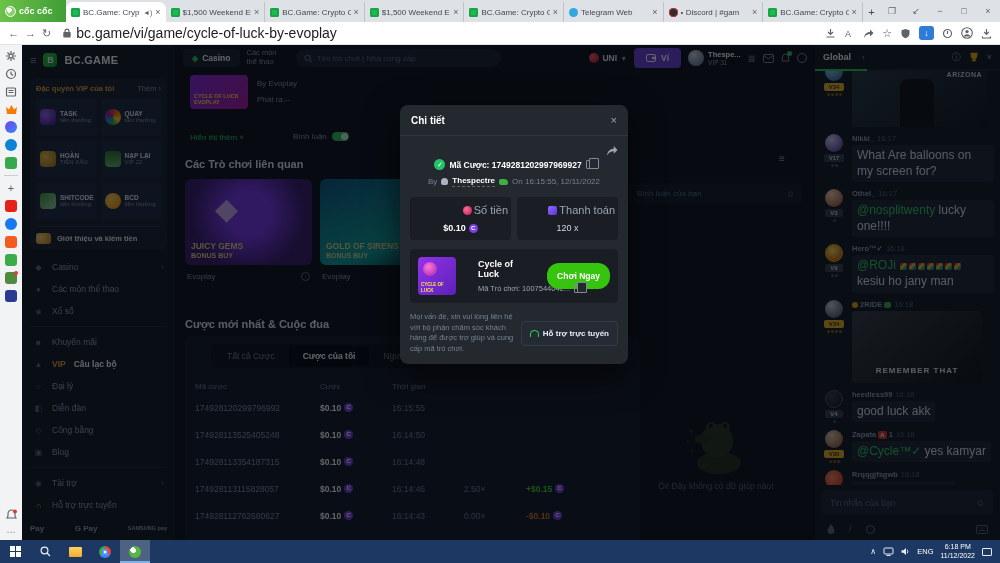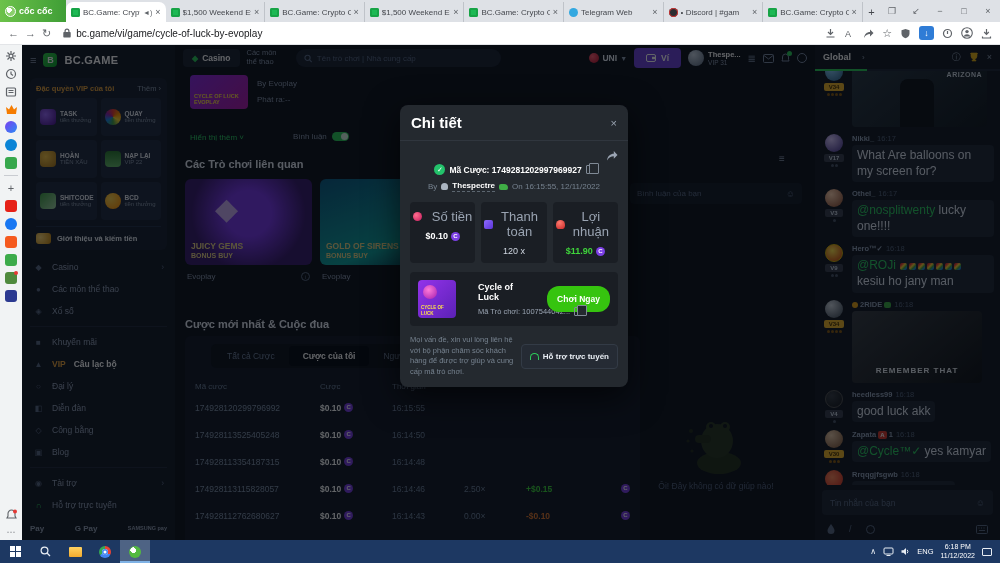--- a/index.html
+++ b/index.html
@@ -16,21 +16,21 @@
 .f-tg{background:#33a8e0;border-radius:50%!important}
 .f-dc{background:#2b2d31;border-radius:50%!important;box-shadow:inset 0 0 0 1px #c33}
 .tab .ttl{white-space:nowrap;overflow:hidden;flex:1}
 .tab .cls{color:#5f6368;font-size:9px;flex:none}
 .spk{color:#5f6368;font-size:7px;flex:none}
 .newtab{width:18px;text-align:center;color:#44474d;font-size:11px;line-height:20px}
 .wincontrols{margin-left:auto;display:flex;align-items:center;height:22px}
 .wincontrols span{width:24px;text-align:center;color:#5f6368;font-size:9px;line-height:22px}
 .navbar{height:23px;background:#fff;display:flex;align-items:center;gap:6px;padding:0 8px;flex:none;border-bottom:1px solid #e3e5e8}
 .navbtn{color:#5f6368;font-size:11px}
-.urlbox{flex:1;display:flex;align-items:center;gap:5px;font-size:10px;color:#202124;padding-left:6px}
+.urlbox{flex:1;display:flex;align-items:center;gap:5px;font-size:14px;color:#202124;padding-left:6px}
 .navicons{display:flex;align-items:center;gap:8px}
 .dlactive{width:15px;height:14px;background:#2f7cd6;border-radius:3px;color:#fff;font-size:9px;text-align:center;line-height:14px}
 .gico{color:#5f6368}
 
 .main{flex:1;display:flex;min-height:0}
 .bsidebar{width:22px;background:#f1f3f4;display:flex;flex-direction:column;align-items:center;padding:5px 0 3px;gap:6px;flex:none}
 .bsq{width:12px;height:12px;border-radius:3px;flex:none;position:relative}
 .bdiv{width:14px;border-top:1px solid #c9ccd1}
 .bspacer{flex:1}
 .reddot:after{content:"";position:absolute;right:-1px;top:-1px;width:4px;height:4px;border-radius:50%;background:#e53935}
@@ -126,21 +126,21 @@
 .btab{padding:5px 14px;font-size:8.5px;color:#72839c}
 .btab.active{background:#0a0e15;color:#fff;border-radius:4px;font-weight:bold}
 .brow{display:flex;align-items:center;height:27px;font-size:8.5px}
 .bhead{margin-top:10px;height:16px;color:#72839c;font-size:8px}
 .c-id{width:125px;color:#8494ab}
 .bhead .c-id{color:#72839c}
 .c-bet{width:72px;color:#fff;font-weight:bold;display:flex;align-items:center;gap:3px}
 .bhead .c-bet{color:#72839c;font-weight:normal}
 .c-time{width:72px;color:#72839c}
 .c-mult{width:62px;color:#72839c}
-.c-prof{flex:1;text-align:right;font-weight:bold;display:flex;justify-content:space-between;align-items:center;gap:3px;color:#fff}
+.c-prof{flex:1;text-align:right;font-weight:bold;display:flex;justify-content:flex-start;align-items:center;gap:3px;color:#fff}
 .coin{width:9px;height:9px;border-radius:50%;background:#7b3fe4;color:#fff;font-size:6px;font-weight:bold;text-align:center;line-height:9px;flex:none}
 .win{color:#3fd43b}.loss{color:#e0762e}
 
 .mascot{position:absolute;left:452px;top:366px;width:178px;text-align:center}
 .mtext2{color:#55647d;font-size:8.5px;margin-top:4px}
 
 .chat{position:absolute;right:0;top:0;bottom:0;width:185px;background:#171c26;display:flex;flex-direction:column;z-index:1}
 .chead{height:26px;display:flex;align-items:center;padding:0 8px;gap:11px;border-bottom:2px solid #202838;position:relative;flex:none}
 .ctab{color:#fff;font-weight:bold;font-size:9px}
 .cunder{position:absolute;left:0;bottom:-2px;width:52px;height:2px;background:#2ecc5b}
@@ -183,36 +183,36 @@
 .pe.b{background:#3d7dd6}.pe.g{background:#43a047}
 .cinput{margin:5px 7px 3px;background:#212936;border-radius:4px;height:25px;display:flex;align-items:center;padding:0 8px;gap:5px;flex:none}
 .cinput input{flex:1;background:transparent;border:none;outline:none;color:#aab6c8;font-size:8.5px}
 .cinput input::placeholder{color:#5c6c86}
 .ctools{height:22px;display:flex;align-items:center;gap:14px;padding:0 12px;color:#5c6c86;font-size:9px;flex:none}
 .ctools .right{margin-left:auto}
 
 .dim{position:absolute;inset:0;background:rgba(2,5,10,.62);z-index:5}
 .modal{position:absolute;left:378px;top:60px;width:228px;z-index:10;background:#24292f;border-radius:8px;box-shadow:0 10px 34px rgba(0,0,0,.65)}
 .mhead{display:flex;justify-content:space-between;align-items:center;padding:9px 11px;border-bottom:1px solid #30363e}
-.mhead .mt{color:#fff;font-size:15px;font-weight:bold}
+.mhead .mt{color:#fff;font-size:10px;font-weight:bold}
 .mhead .mx{color:#9aa4b2;font-size:11px}
 .mbody{padding:6px 10px 10px}
 .sharerow{text-align:right;height:15px;color:#9aa4b2}
 .idrow{display:flex;align-items:center;justify-content:center;gap:4px;margin-top:2px}
 .gcheck{width:11px;height:11px;border-radius:50%;background:#23c26b;color:#fff;font-size:7px;text-align:center;line-height:11px;flex:none}
 .bid{color:#fff;font-size:8.5px;font-weight:bold}
 .copy{width:8px;height:9px;border:1px solid #808a96;border-radius:1px;position:relative;flex:none}
 .copy:after{content:"";position:absolute;left:2px;top:-3px;width:8px;height:9px;border:1px solid #808a96;border-radius:1px;background:#24292f}
 .byrow{display:flex;justify-content:center;align-items:center;gap:4px;margin-top:6px;font-size:8px;color:#76828f}
 .byrow .un{color:#fff;font-weight:bold;border-bottom:1px dashed #5c6670;padding-bottom:1px}
 .uico{width:7px;height:7px;border-radius:50% 50% 2px 2px;background:#aab4c0}
 .croc{width:9px;height:6px;border-radius:2px 4px 2px 2px;background:#3fae46}
 .statrow{display:flex;gap:6px;margin-top:10px}
 .stat{flex:1;background:#1a1e24;border-radius:4px;padding:7px 3px;text-align:center}
-.slabel{display:flex;justify-content:space-between;gap:2px;font-size:13px;color:#9aa4b2;align-items:center}
+.slabel{display:flex;justify-content:flex-end;gap:2px;font-size:11px;color:#9aa4b2;align-items:center}
 .sic{width:9px;height:9px;border-radius:2px;flex:none}
 .si0{background:radial-gradient(circle at 35% 35%,#ff6e8e,#c2185b);border-radius:50%}
 .si1{background:linear-gradient(135deg,#8d6bff,#5b34d8)}
 .si2{background:radial-gradient(circle at 40% 30%,#ff7a6e,#c62828);border-radius:50% 50% 40% 40%}
 .sval{margin-top:7px;font-size:9px;font-weight:bold;color:#fff;display:flex;justify-content:center;gap:3px;align-items:center}
 .sval.pay{color:#cfd6e0;font-weight:normal}
 .sval.profit{color:#3fd43b}
 .gamerow{margin-top:9px;background:#1a1e24;border-radius:4px;padding:8px;display:flex;gap:22px;align-items:center}
 .gthumb{width:38px;height:38px;border-radius:4px;background:linear-gradient(135deg,#9333ea,#5b21b6);position:relative;flex:none;overflow:hidden}
 .gthumb .gg{position:absolute;left:5px;top:5px;width:14px;height:14px;border-radius:50%;background:radial-gradient(circle at 40% 35%,#ff7ad9,#a21caf)}
@@ -885,30 +885,20 @@
                   <span class="coin">C</span>
                 </div>
             </div>
             <div class="stat">
               <div class="slabel">
                   <span class="sic si1"></span>
                   <span>Thanh toán</span>
                 </div>
               <div class="sval pay">120 x</div>
             </div>
-            <div class="stat">
-              <div class="slabel">
-                  <span class="sic si2"></span>
-                  <span>Lợi nhuận</span>
-                </div>
-              <div class="sval profit">
-                  <span>$11.90</span>
-                  <span class="coin">C</span>
-                </div>
-            </div>
           </div>
           <div class="gamerow">
             <div class="gthumb">
                 <span class="gg"></span>
                 <span>CYCLE OF LUCK</span>
               </div>
             <div class="ginfo">
               <div class="gtitle">Cycle of Luck</div>
               <div class="gid">
                   <span>Mã Trò chơi: 1007544042...</span>

